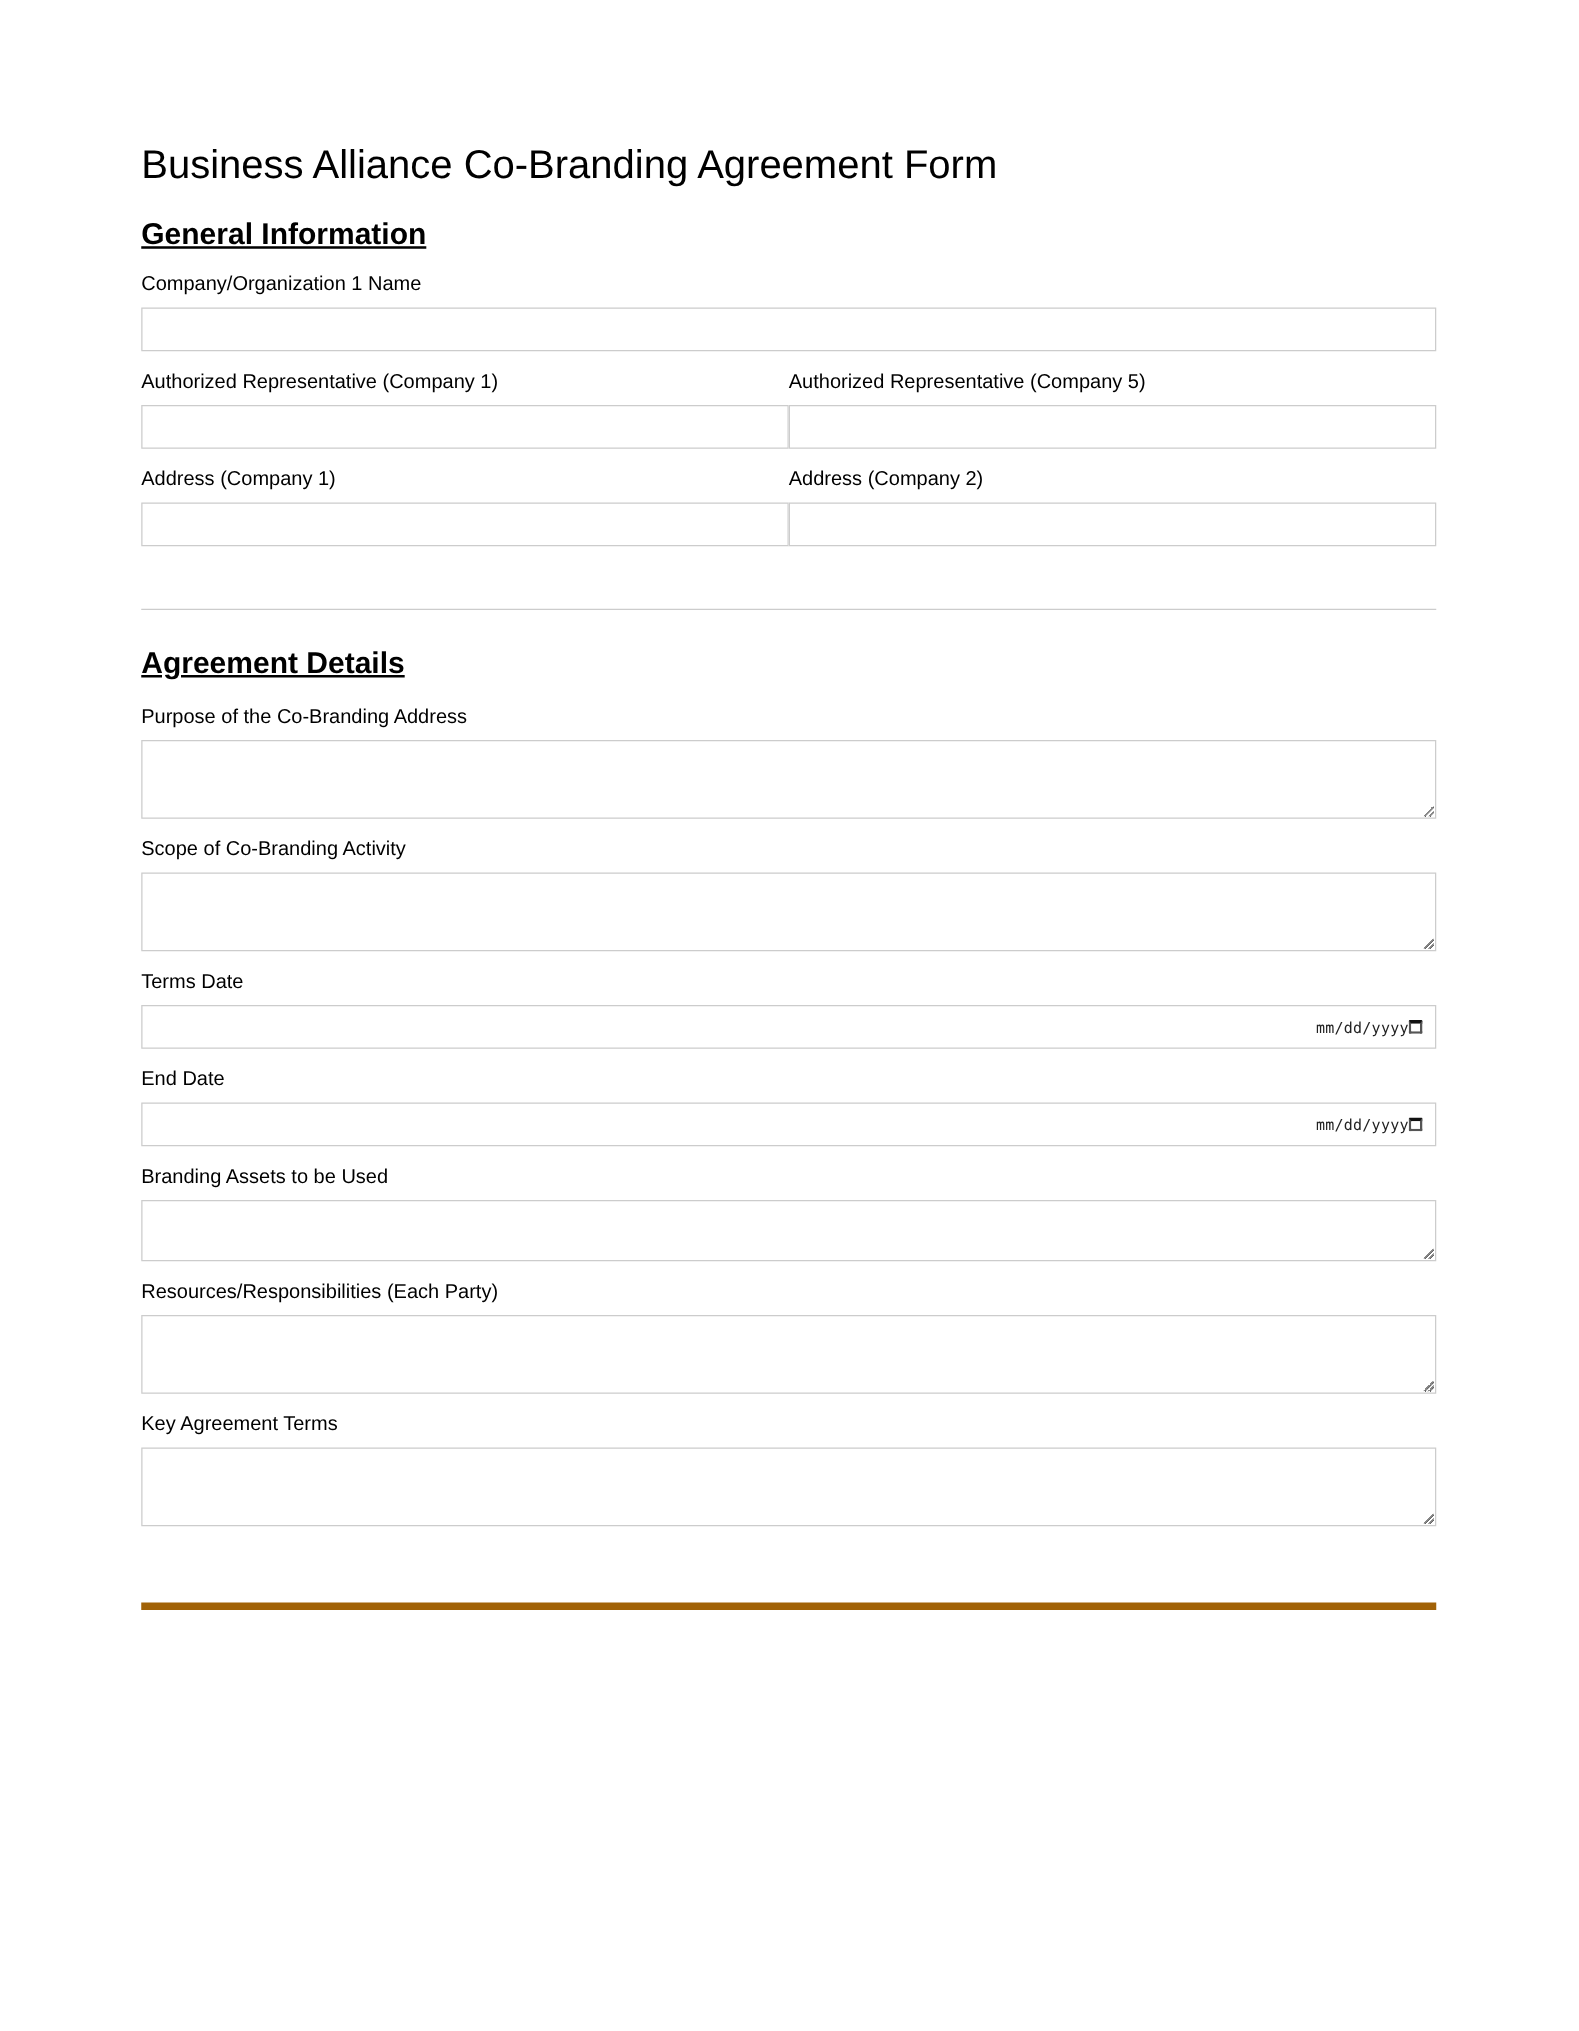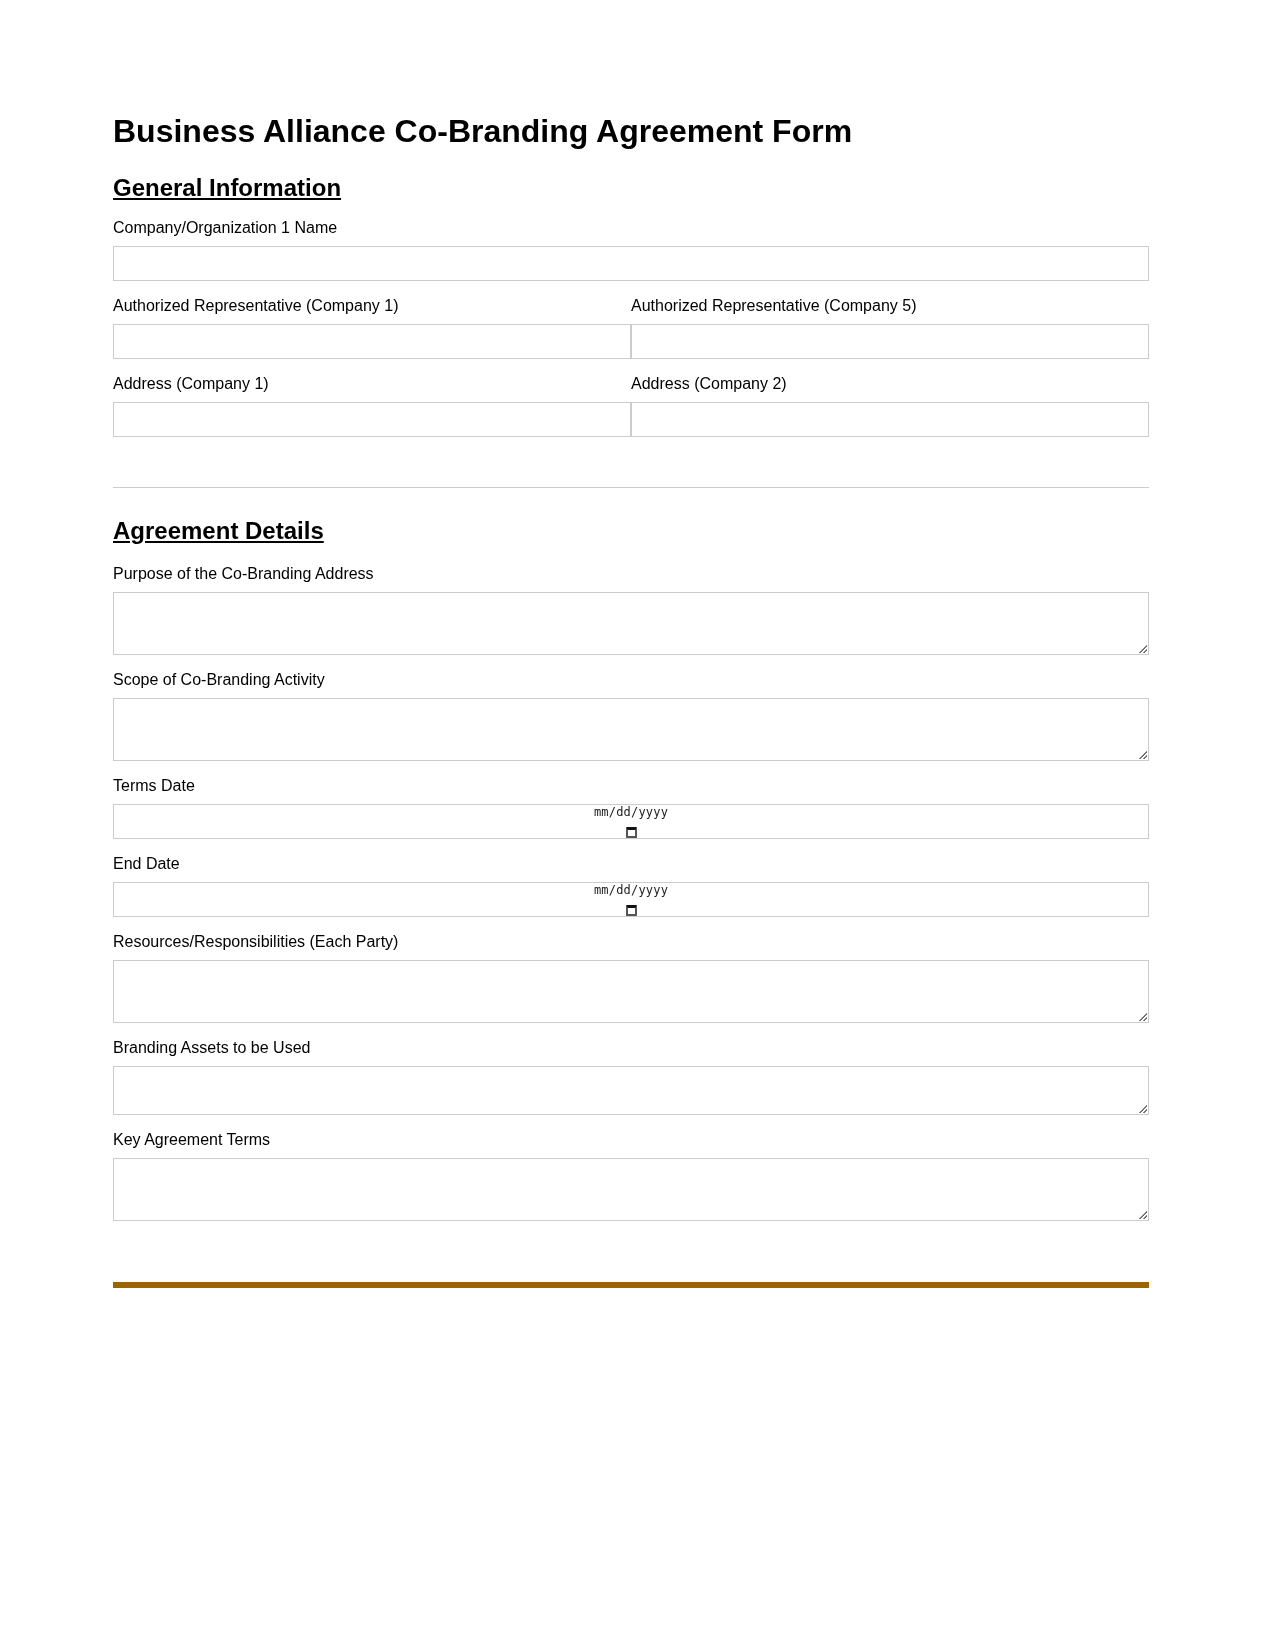--- a/index.html
+++ b/index.html
@@ -16,21 +16,21 @@
     }
     .container {
       position: absolute;
       left: 113px;
       top: 112px;
       width: 1036px;
     }
     h1 {
       font-size: 32px;
       line-height: 38px;
-      font-weight: bold;
+      font-weight: normal;
       margin: 0 0 24px 0;
     }
     h2 {
       font-size: 24px;
       line-height: 28px;
       font-weight: bold;
       margin: 0 0 17px 0;
       text-decoration: underline;
     }
     .section-general {
@@ -99,28 +99,27 @@
       bottom: 2px;
       width: 8px;
       height: 8px;
       pointer-events: none;
       background:
         linear-gradient(135deg, transparent 0 45%, #888 45% 55%, transparent 55% 70%, #888 70% 80%, transparent 80%);
     }
     .date-input {
       display: flex;
       align-items: center;
-      justify-content: space-between;
+      justify-content: flex-end;
       box-sizing: border-box;
       width: 100%;
       height: 35px;
       border: 1px solid #cccccc;
       background: #ffffff;
       padding: 0 10px;
-      flex-direction: column;
     }
     .date-placeholder {
       font-family: "DejaVu Sans Mono", monospace;
       font-size: 12px;
       color: #222222;
       letter-spacing: 0.2px;
     }
     .calendar-icon {
       width: 11px;
       height: 11px;
@@ -199,31 +198,31 @@
 
     <div class="field">
       <label>End Date</label>
       <div class="date-input">
         <span class="date-placeholder">mm/dd/yyyy</span>
         <span class="calendar-icon"></span>
       </div>
     </div>
 
     <div class="field">
+      <label>Branding Assets to be Used</label>
+      <div class="textarea-wrap">
+        <textarea class="textarea short" style=""></textarea>
+        <span class="resize-handle"></span>
+      </div>
+    </div>
+
+    <div class="field">
       <label>Resources/Responsibilities (Each Party)</label>
       <div class="textarea-wrap">
         <textarea class="textarea" style=""></textarea>
-        <span class="resize-handle"></span>
-      </div>
-    </div>
-
-    <div class="field">
-      <label>Branding Assets to be Used</label>
-      <div class="textarea-wrap">
-        <textarea class="textarea short" style=""></textarea>
         <span class="resize-handle"></span>
       </div>
     </div>
 
     <div class="field">
       <label>Key Agreement Terms</label>
       <div class="textarea-wrap">
         <textarea class="textarea" style=""></textarea>
         <span class="resize-handle"></span>
       </div>

